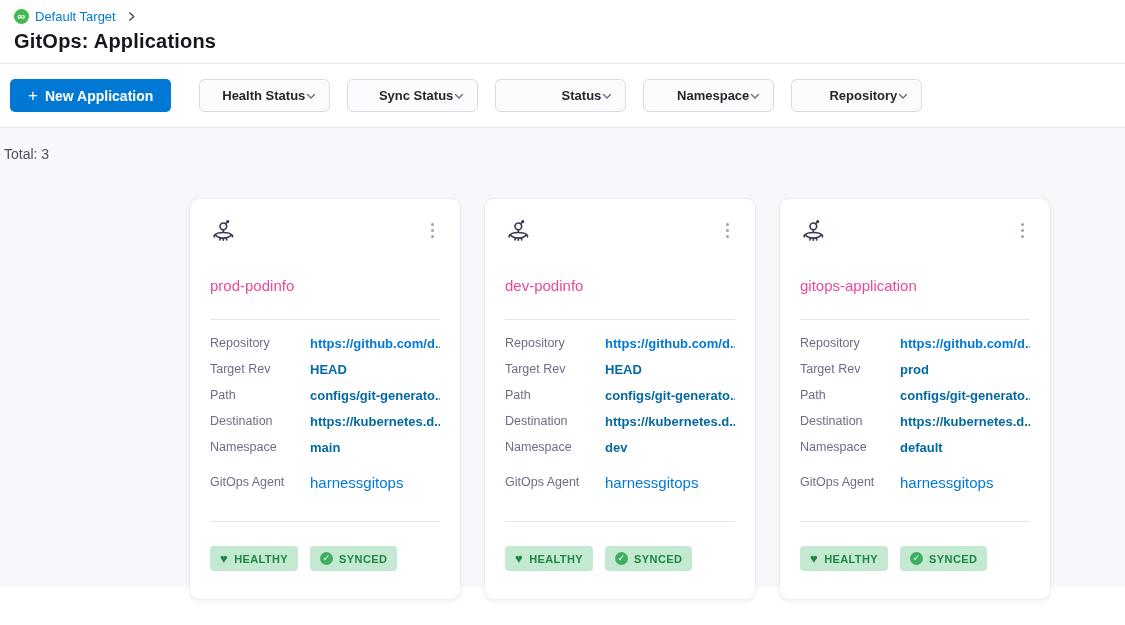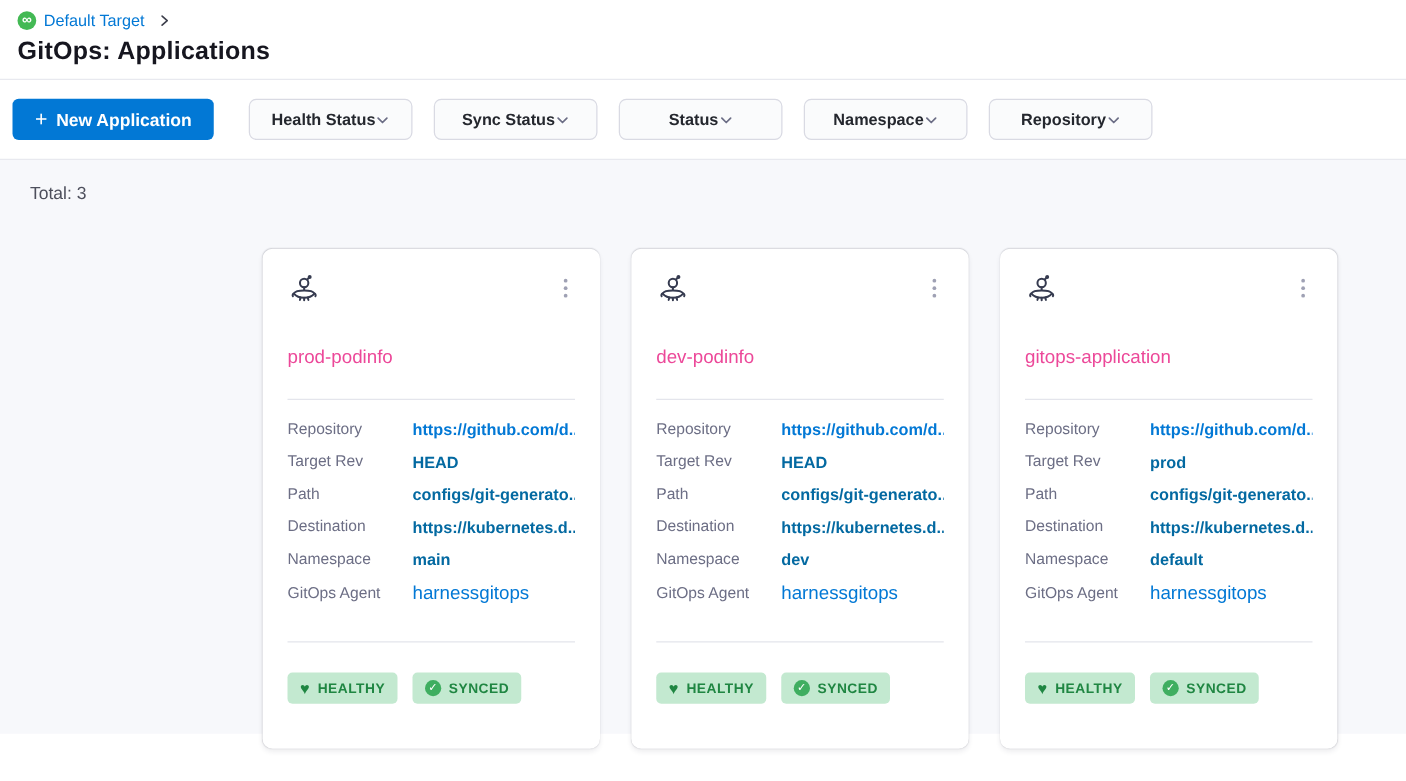--- a/index.html
+++ b/index.html
@@ -16,41 +16,41 @@
   .page-title { font-size:20px; font-weight:700; color:#16161f; margin-top:6px; letter-spacing:.2px; }
 
   
   .toolbar { height:64px; display:flex; align-items:center; gap:18px; padding:0 10px;
     background:#fff; border-bottom:1px solid #e8e9ef; }
   .btn-primary { height:33px; padding:0 18px; background:#0278d5; color:#fff; border:none;
     border-radius:5px; font-size:14px; font-weight:700; display:inline-flex; align-items:center; gap:7px;
     cursor:pointer; font-family:inherit; }
   .btn-primary .plus { font-size:17px; font-weight:400; line-height:1; }
   .filter-chip { height:33px; width:131px; background:#fafbfc; border:1px solid #d9dae3; border-radius:6px;
-    display:inline-flex; align-items:center; justify-content:center; padding:0 12px;
+    display:inline-flex; align-items:center; justify-content:flex-end; padding:0 12px;
     font-size:13px; font-weight:600; color:#24272e; cursor:pointer; font-family:inherit; }
   .filters { display:flex; gap:17px; margin-left:10px; }
 
   
-  .content { height:459px; background:#f7f8fb; padding:18px 14px 0 24px; }
+  .content { height:459px; background:#f7f8fb; padding:18px 14px 0 4px; }
   .total { font-size:14px; color:#4d4f5c; }
   .cards { display:flex; gap:25px; margin-left:186px; margin-top:37px; }
 
   .card { width:270px; height:400px; background:#fff; border-radius:8px; padding:20px;
     box-shadow:0 2px 4px rgba(40,41,61,.08), 0 0 1px rgba(40,41,61,.2); cursor:pointer; }
   .card-top { display:flex; justify-content:space-between; align-items:flex-start; height:28px; }
   .app-icon svg { display:block; }
   .kebab { background:none; border:none; cursor:pointer; padding:4px 6px; display:flex; }
   .kebab .dots { display:flex; flex-direction:column; gap:3px; }
   .kebab .dots i { width:3px; height:3px; border-radius:50%; background:#9fa1b4; }
   .card-title { margin-top:30px; font-size:15px; font-weight:500; color:#ec4899; }
   .divider { height:1px; background:#e4e5ec; margin-top:25px; }
   .fields { margin-top:10px; }
   .frow { display:flex; align-items:center; height:26px; }
-  .frow.agent-row { height:28px; }
+  .frow.agent-row { height:28px;margin-top:8px; }
   .flabel { flex:0 0 100px; font-size:12.5px; color:#6c6e85; }
   .fvalue { flex:1; font-size:13px; font-weight:600; color:#0369a1; white-space:nowrap; overflow:hidden; }
   .fvalue.link { color:#0278d5; }
   .fvalue.agent { color:#0278d5; font-size:15px; font-weight:400; }
   .badges { display:flex; gap:12px; margin-top:24px; }
   .badge { display:inline-flex; align-items:center; gap:6px; background:#c3e9d0; color:#1f8642;
     border-radius:4px; height:25px; padding:0 10px; font-size:11px; font-weight:700; letter-spacing:.4px; }
   .heart { font-size:13px; line-height:1; color:#1f8642; }
   .check-circle { width:13px; height:13px; border-radius:50%; background:#3fae60; color:#fff;
     display:inline-flex; align-items:center; justify-content:center; font-size:9px; font-weight:700; line-height:1; }

